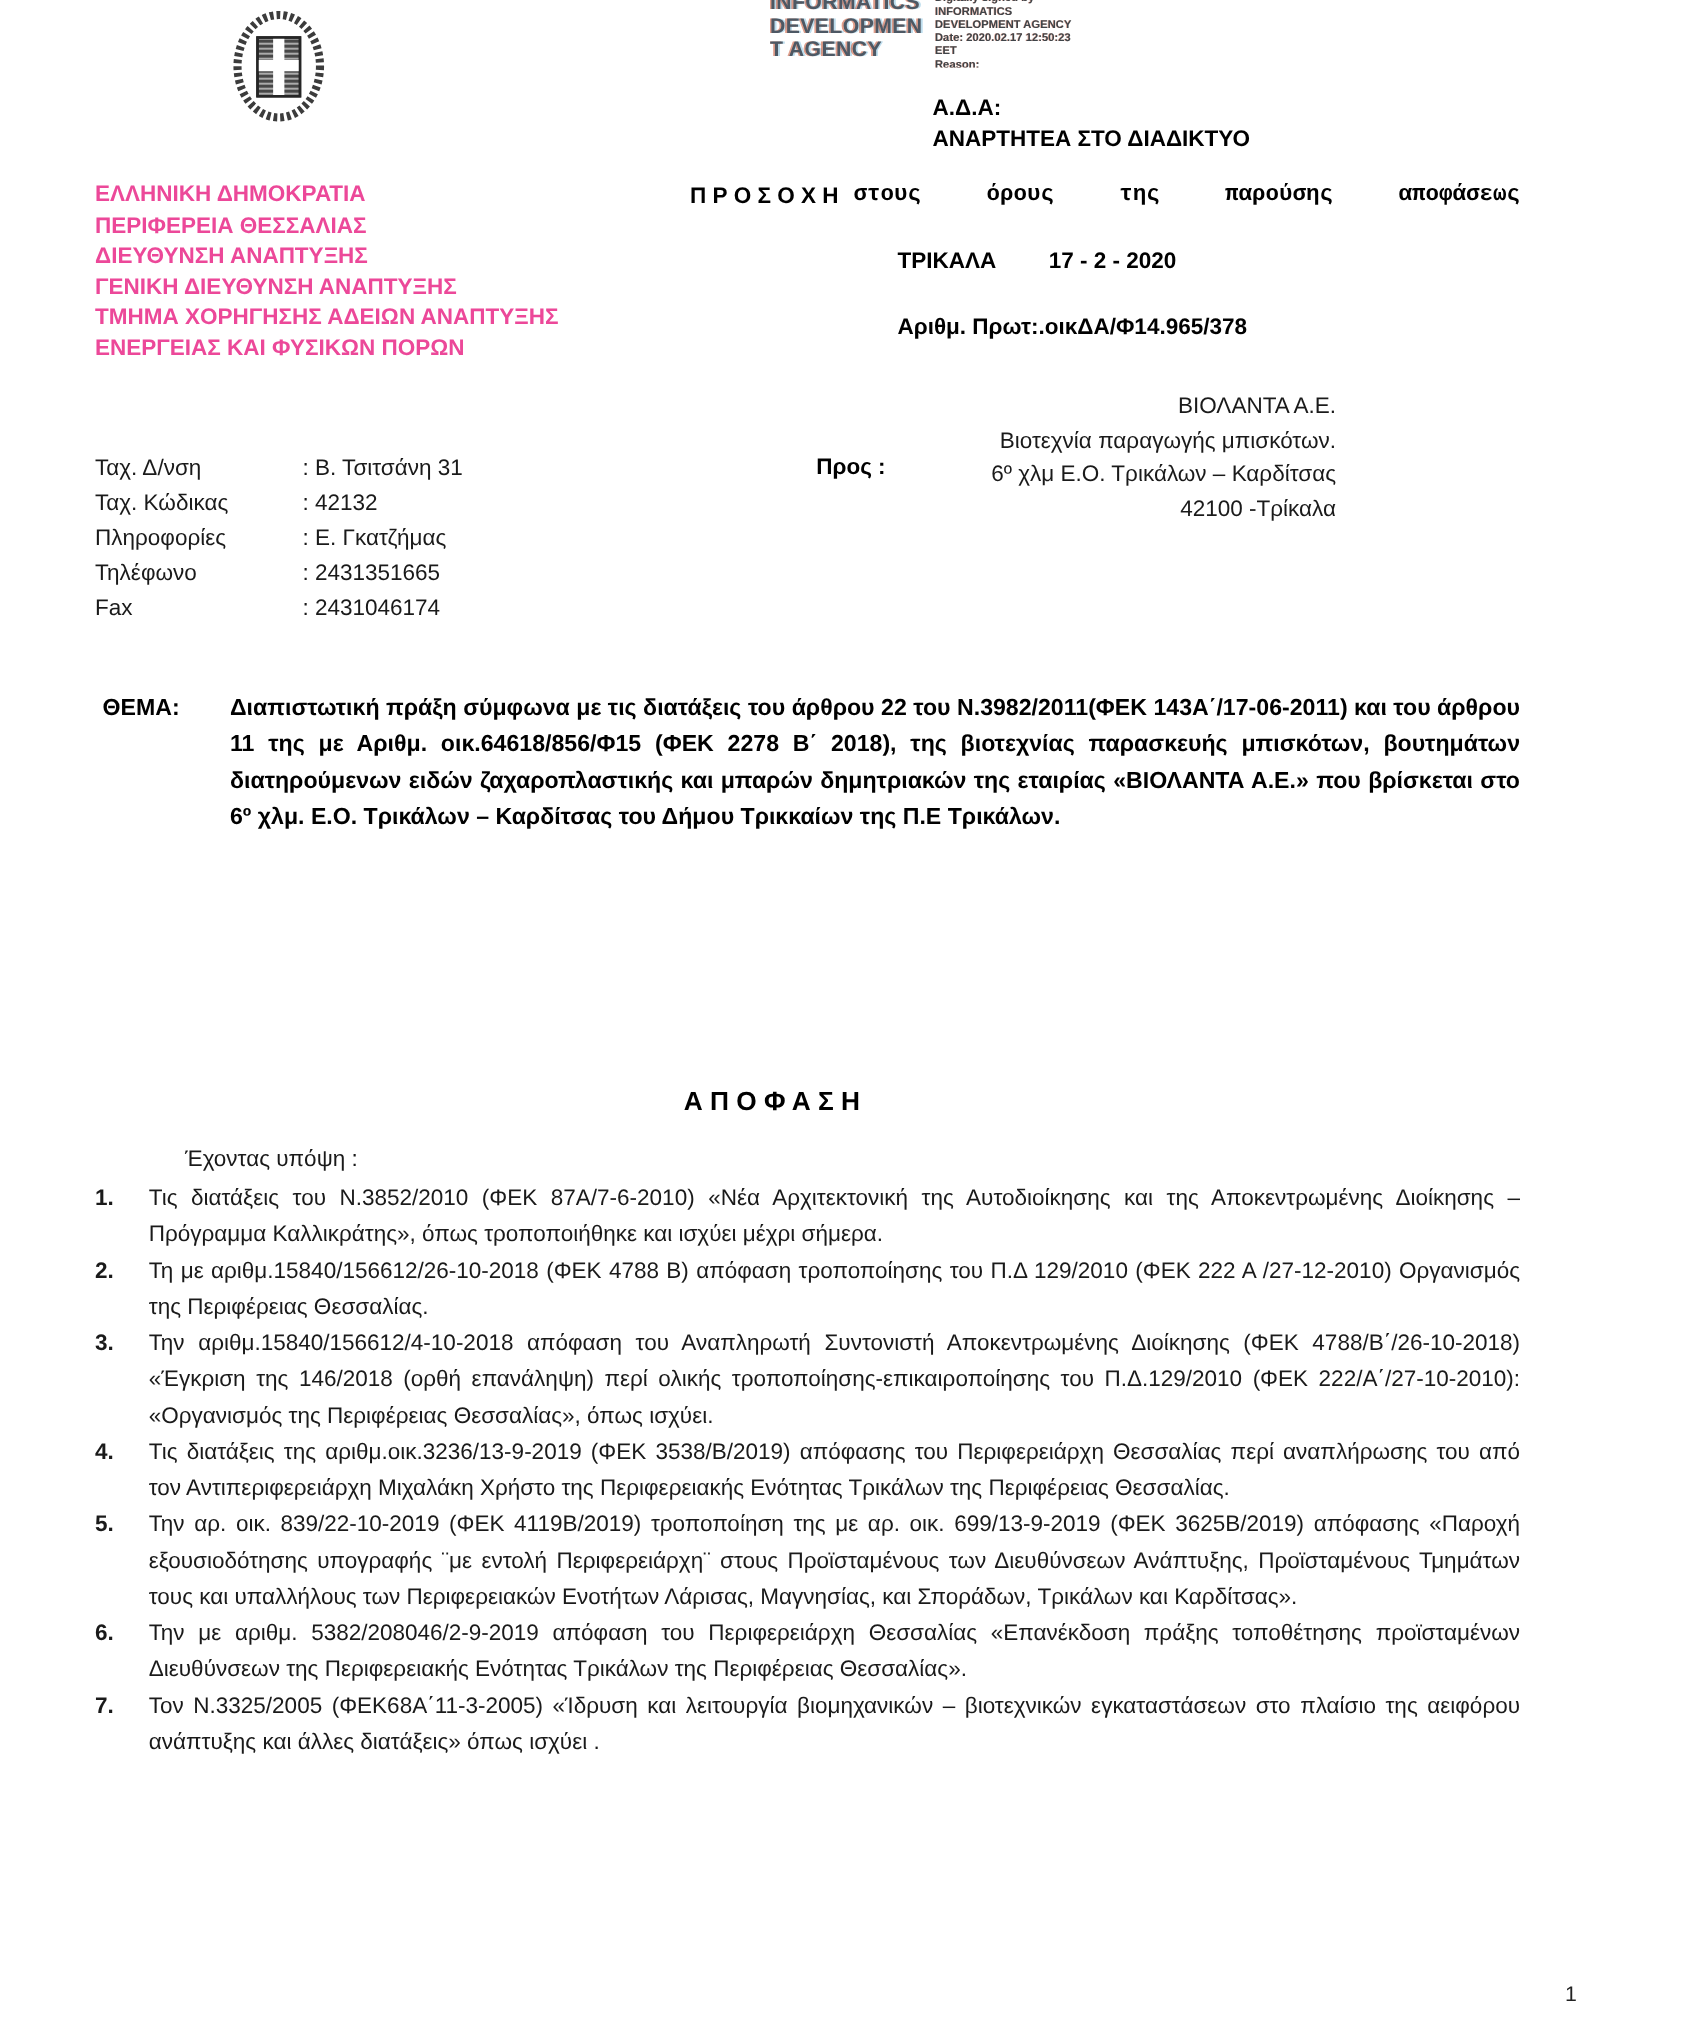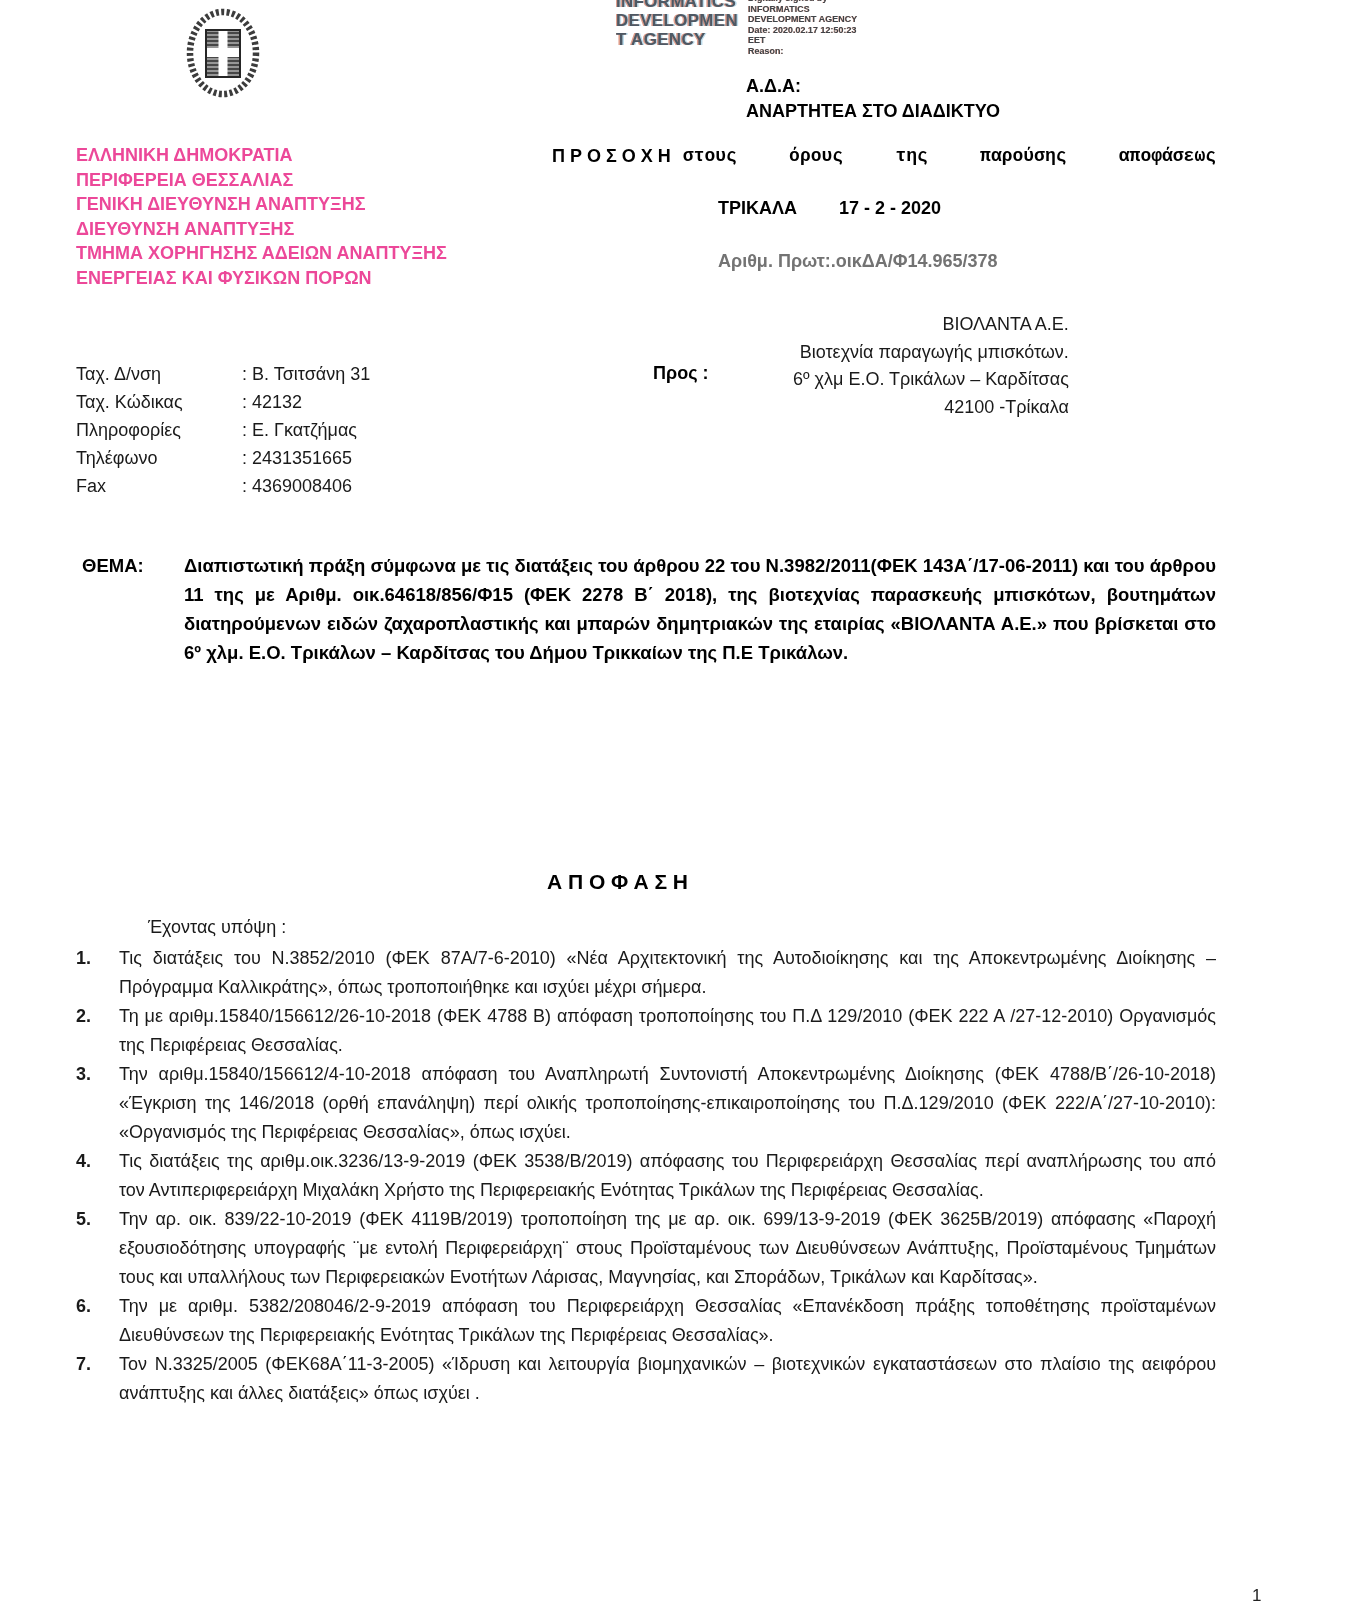--- a/index.html
+++ b/index.html
@@ -36,21 +36,21 @@
 
   .ada{left:746px;top:74px;font-size:18px;font-weight:bold;line-height:24.5px;color:#000;}
 
   .agency{left:76px;top:143px;font-size:18px;font-weight:bold;line-height:24.6px;color:#ec4899;}
 
   .attention{left:552px;top:146px;width:664px;font-size:18px;font-weight:bold;display:flex;color:#000;}
   .attention .kw{white-space:pre;flex:none;}
   .attention .rest{flex:1;margin-left:12px;text-align:justify;text-align-last:justify;font-family:Liberation Mono, monospace;}
 
   .citydate{left:718px;top:198px;font-size:18px;font-weight:bold;display:flex;gap:42px;color:#000;}
-  .protocol{left:718px;top:251px;font-size:18px;font-weight:bold;color:#737373;}
+  .protocol{left:718px;top:251px;font-size:18px;font-weight:bold;color:#000000;}
 
   .recipient-label{left:653px;top:363px;font-size:18px;font-weight:bold;color:#000;}
   .recipient{left:793px;top:311px;font-size:18px;line-height:27.5px;text-align:right;}
 
   .contact{left:76px;top:360px;font-size:18px;line-height:28px;}
   .contact .crow{display:flex;}
   .contact .clabel{width:166px;flex:none;}
 
   .subject{left:82px;top:551px;width:1134px;display:flex;font-size:18.5px;font-weight:bold;line-height:29px;color:#000;}
   .subject .slabel{width:102px;flex:none;}
@@ -109,22 +109,22 @@
   </div>
 
   <div class="abs ada">
     <div>Α.Δ.Α:</div>
     <div>ΑΝΑΡΤΗΤΕΑ ΣΤΟ ΔΙΑΔΙΚΤΥΟ</div>
   </div>
 
   <div class="abs agency">
     <div>ΕΛΛΗΝΙΚΗ ΔΗΜΟΚΡΑΤΙΑ</div>
     <div>ΠΕΡΙΦΕΡΕΙΑ ΘΕΣΣΑΛΙΑΣ</div>
+    <div>ΔΙΕΥΘΥΝΣΗ ΑΝΑΠΤΥΞΗΣ</div>
     <div>ΓΕΝΙΚΗ ΔΙΕΥΘΥΝΣΗ ΑΝΑΠΤΥΞΗΣ</div>
-    <div>ΔΙΕΥΘΥΝΣΗ ΑΝΑΠΤΥΞΗΣ</div>
     <div>ΤΜΗΜΑ ΧΟΡΗΓΗΣΗΣ ΑΔΕΙΩΝ ΑΝΑΠΤΥΞΗΣ</div>
     <div>ΕΝΕΡΓΕΙΑΣ ΚΑΙ ΦΥΣΙΚΩΝ ΠΟΡΩΝ</div>
   </div>
 
   <div class="abs attention">
     <span class="kw">Π Ρ Ο Σ Ο Χ Η</span>
     <span class="rest">στους όρους της παρούσης αποφάσεως</span>
   </div>
 
   <div class="abs citydate">
@@ -154,21 +154,21 @@
     <div class="crow">
       <span class="clabel">Πληροφορίες</span>
       <span class="cvalue">: Ε. Γκατζήμας</span>
     </div>
     <div class="crow">
       <span class="clabel">Τηλέφωνο</span>
       <span class="cvalue">: 2431351665</span>
     </div>
     <div class="crow">
       <span class="clabel">Fax</span>
-      <span class="cvalue">: 4369008406</span>
+      <span class="cvalue">: 2431046174</span>
     </div>
   </div>
 
   <div class="abs subject">
     <span class="slabel">ΘΕΜΑ:</span>
     <span class="stext">Διαπιστωτική πράξη σύμφωνα με τις διατάξεις του άρθρου 22 του Ν.3982/2011(ΦΕΚ 143Α΄/17-06-2011) και του άρθρου 11 της με Αριθμ. οικ.64618/856/Φ15 (ΦΕΚ 2278 Β΄ 2018),  της βιοτεχνίας  παρασκευής μπισκότων, βουτημάτων διατηρούμενων  ειδών ζαχαροπλαστικής και μπαρών δημητριακών της εταιρίας «ΒΙΟΛΑΝΤΑ Α.Ε.»  που βρίσκεται στο 6º χλμ. Ε.Ο. Τρικάλων – Καρδίτσας του  Δήμου Τρικκαίων  της Π.Ε Τρικάλων.</span>
   </div>
 
   <div class="abs decision">
     <div>Α Π Ο Φ Α Σ Η</div>

